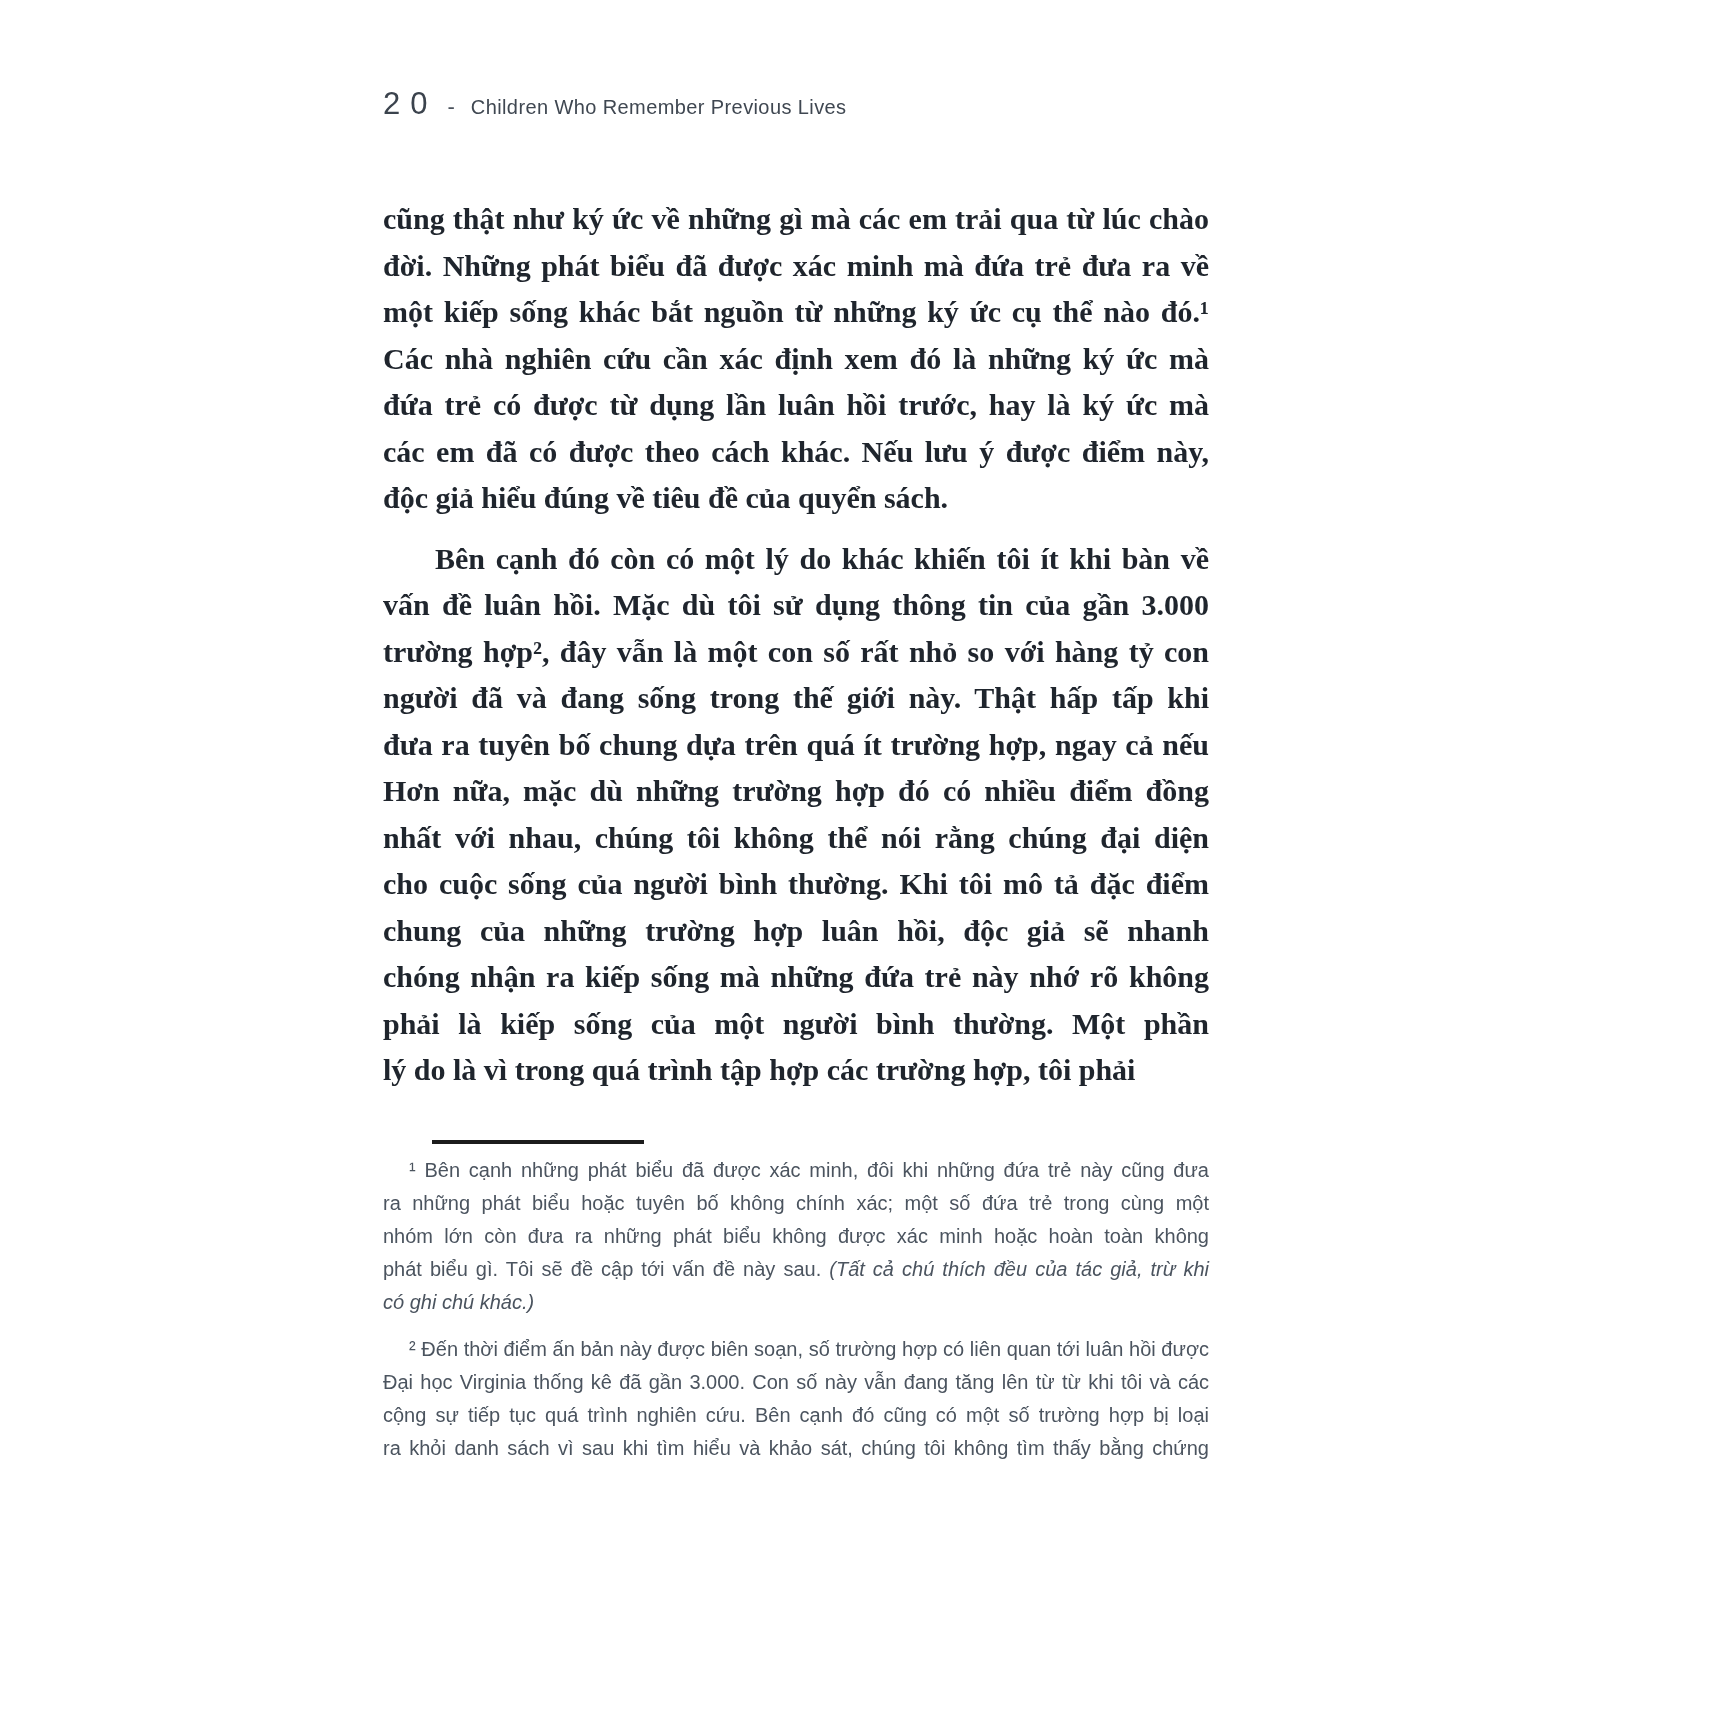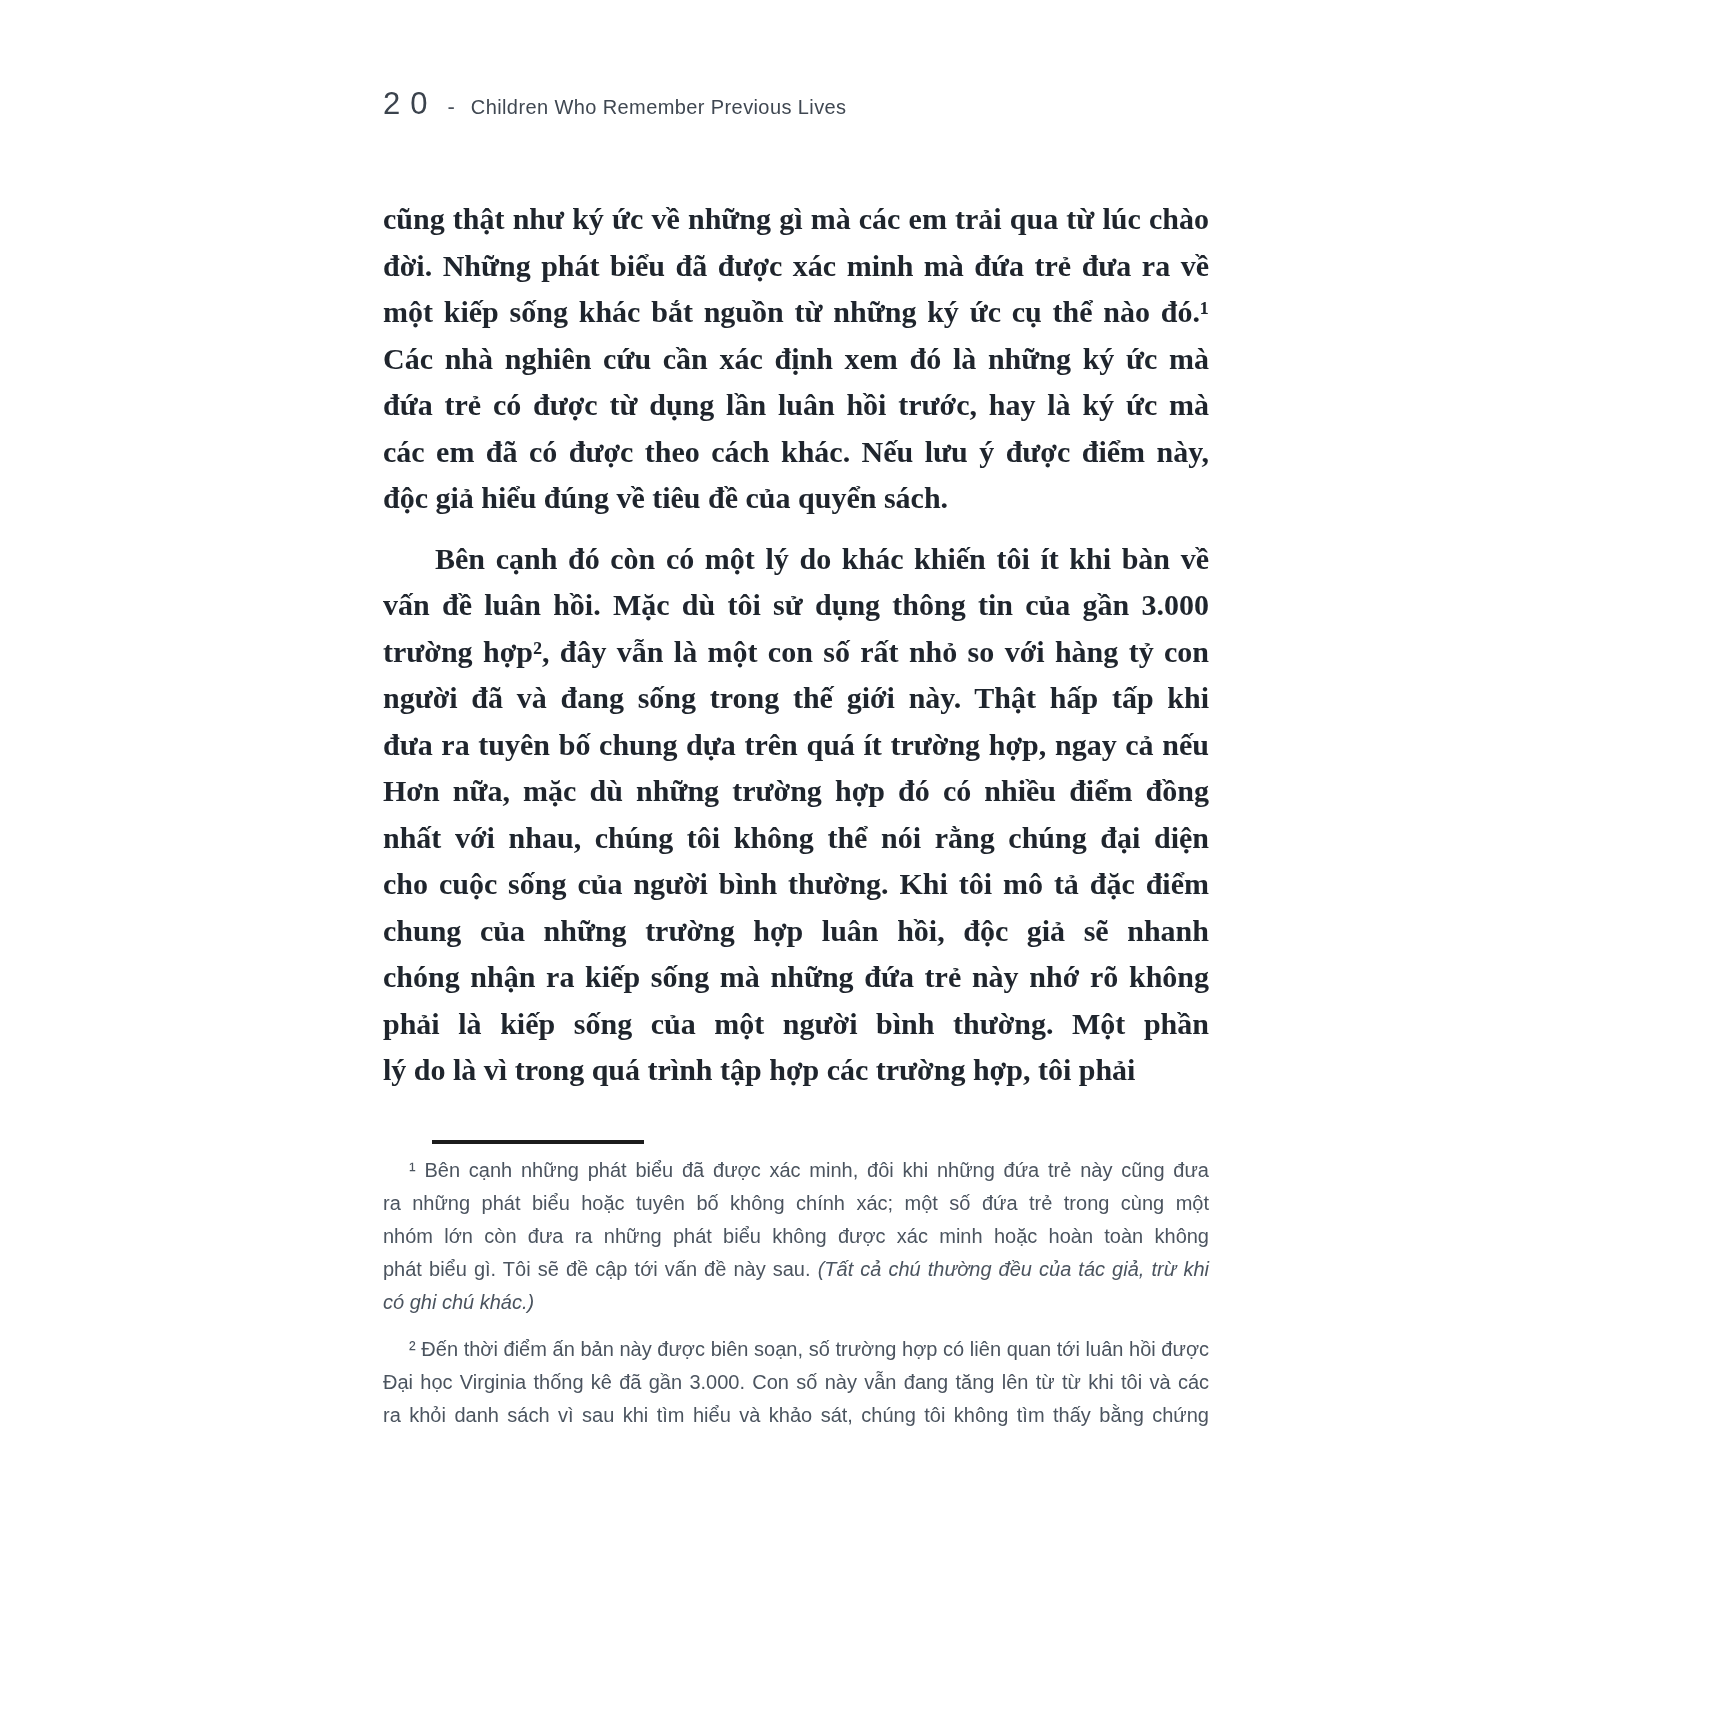--- a/index.html
+++ b/index.html
@@ -114,24 +114,25 @@
         <div class="bline last">lý do là vì trong quá trình tập hợp các trường hợp, tôi phải</div>
       </div>
     </div>
 
     <div class="fnrule"></div>
 
     <div class="footnote fn1">
       <div class="fline first">¹ Bên cạnh những phát biểu đã được xác minh, đôi khi những đứa trẻ này cũng đưa</div>
       <div class="fline">ra những phát biểu hoặc tuyên bố không chính xác; một số đứa trẻ trong cùng một</div>
       <div class="fline">nhóm lớn còn đưa ra những phát biểu không được xác minh hoặc hoàn toàn không</div>
-      <div class="fline"><span>phát biểu gì. Tôi sẽ đề cập tới vấn đề này sau. </span><span class="it">(Tất cả chú thường đều của tác giả, trừ khi</span></div>
+      <div class="fline"><span>phát biểu gì. Tôi sẽ đề cập tới vấn đề này sau. </span><span class="it">(Tất cả chú thích đều của tác giả, trừ khi</span></div>
       <div class="fline last it">có ghi chú khác.)</div>
     </div>
 
     <div class="footnote fn2">
       <div class="fline first">² Đến thời điểm ấn bản này được biên soạn, số trường hợp có liên quan tới luân hồi được</div>
       <div class="fline">Đại học Virginia thống kê đã gần 3.000. Con số này vẫn đang tăng lên từ từ khi tôi và các</div>
+      <div class="fline">cộng sự tiếp tục quá trình nghiên cứu. Bên cạnh đó cũng có một số trường hợp bị loại</div>
       <div class="fline">ra khỏi danh sách vì sau khi tìm hiểu và khảo sát, chúng tôi không tìm thấy bằng chứng</div>
     </div>
 
   </div>
 </div>
 
 </body></html>

